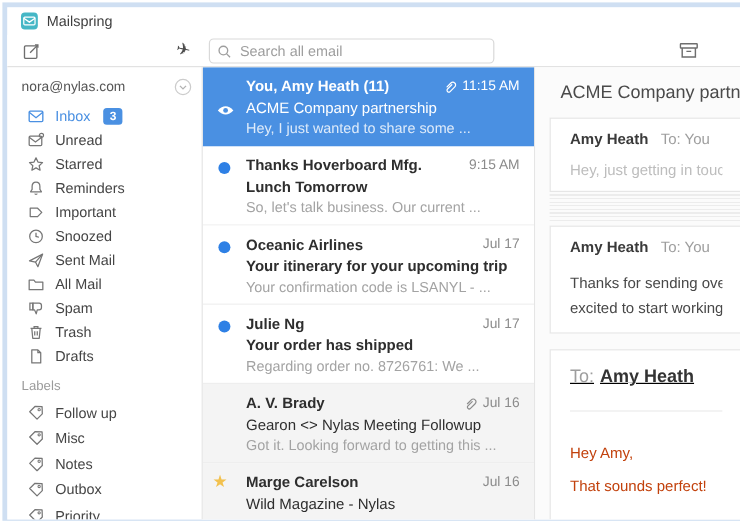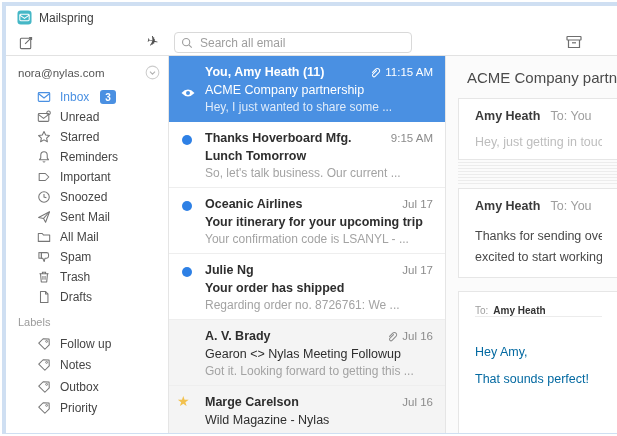--- a/index.html
+++ b/index.html
@@ -36,21 +36,21 @@
     font-family:"Liberation Sans", sans-serif; background:transparent; min-width:0;
   }
   .searchbox input::placeholder { color:#9e9e9e; }
 
   .content { flex:1; display:flex; min-height:0; }
 
   
   .sidebar { width:162px; flex:none; padding-top:7px; overflow:hidden; }
   .account-row { display:flex; align-items:center; padding:2px 8px 7px 12px; font-size:11.5px; color:#555; cursor:pointer; }
   .account-email { flex:1; white-space:nowrap; overflow:hidden; }
-  .srow { display:flex; align-items:center; height:20px; padding-left:31px; gap:9px; font-size:12px; color:#454545; cursor:pointer; white-space:nowrap; }
+  .srow { display:flex; align-items:center; height:20px; padding-left:17px; gap:9px; font-size:12px; color:#454545; cursor:pointer; white-space:nowrap; }
   .srow svg { flex:none; }
   .srow.selected .slabel { color:var(--accent,#4a90e2); }
   .badge {
     background:var(--badge-bg,#4a90e2); color:#fff; font-size:10px; font-weight:bold;
     border-radius:3px; padding:1.5px 5px; margin-left:2px; line-height:1.1;
   }
   .labels-header { font-size:11px; color:#9b9b9b; padding:9px 0 5px 12px; }
   .srow.labelrow { height:21.5px; }
 
   
@@ -82,24 +82,24 @@
   .stack { position:relative; height:25px; margin-left:12px; margin-right:-2px; overflow:hidden;
            background:repeating-linear-gradient(to bottom, #fbfbfb 0 2px, #ececec 2px 3px); }
   .collapsed-pill {
     position:absolute; left:168px; top:2px; background:#fdfdfd; border:1px solid #e9e9e9;
     border-radius:11px; padding:3px 12px; font-size:11px; color:#bdbdbd; white-space:nowrap; cursor:pointer;
   }
   .mcard.second { margin-top:3px; }
   .m-body { margin-top:13px; font-size:12.5px; color:#484848; }
   .m-body div { white-space:nowrap; overflow:hidden; line-height:1.65; }
   .composer { margin-top:13px; margin-left:12px; margin-right:-2px; background:#fff; border:1px solid #e6e6e6; height:165px; padding:13px 16px; }
-  .comp-to { font-size:10px; padding-bottom:0; border-bottom:1px solid #ececec; white-space:nowrap; }
+  .comp-to { font-size:15px; padding-bottom:20px; border-bottom:1px solid #ececec; white-space:nowrap;text-decoration:underline; }
   .comp-to-label { color:#9e9e9e; margin-right:5px; }
   .comp-to-value { font-weight:bold; color:#333; }
-  .comp-body { font-size:12.5px; color:#0369a1;margin-top:28px; }
+  .comp-body { font-size:12.5px; color:#c2410c;margin-top:28px; }
   .comp-body div { margin-top:13px; white-space:nowrap; overflow:hidden; }
 </style>
 </head>
 <body>
 
 <div class="desktop"></div>
 <div class="window">
 
   <div class="titlebar">
     <svg class="logo" viewBox="0 0 16 16">
@@ -242,20 +242,27 @@
           <path d="M2,7 L7,2 L13.8,2.2 L14,9 L9,14 Z" fill="none" stroke="#767676" stroke-width="1.2" stroke-linejoin="round"></path>
           <circle cx="11" cy="5" r="1.1" fill="none" stroke="#767676" stroke-width="1"></circle>
         </svg>
         <span class="slabel">Follow up</span>
       </div>
       <div class="srow labelrow">
         <svg width="14" height="14" viewBox="0 0 16 16">
           <path d="M2,7 L7,2 L13.8,2.2 L14,9 L9,14 Z" fill="none" stroke="#767676" stroke-width="1.2" stroke-linejoin="round"></path>
           <circle cx="11" cy="5" r="1.1" fill="none" stroke="#767676" stroke-width="1"></circle>
         </svg>
+        <span class="slabel">Misc</span>
+      </div>
+      <div class="srow labelrow">
+        <svg width="14" height="14" viewBox="0 0 16 16">
+          <path d="M2,7 L7,2 L13.8,2.2 L14,9 L9,14 Z" fill="none" stroke="#767676" stroke-width="1.2" stroke-linejoin="round"></path>
+          <circle cx="11" cy="5" r="1.1" fill="none" stroke="#767676" stroke-width="1"></circle>
+        </svg>
         <span class="slabel">Notes</span>
       </div>
       <div class="srow labelrow">
         <svg width="14" height="14" viewBox="0 0 16 16">
           <path d="M2,7 L7,2 L13.8,2.2 L14,9 L9,14 Z" fill="none" stroke="#767676" stroke-width="1.2" stroke-linejoin="round"></path>
           <circle cx="11" cy="5" r="1.1" fill="none" stroke="#767676" stroke-width="1"></circle>
         </svg>
         <span class="slabel">Outbox</span>
       </div>
       <div class="srow labelrow">

